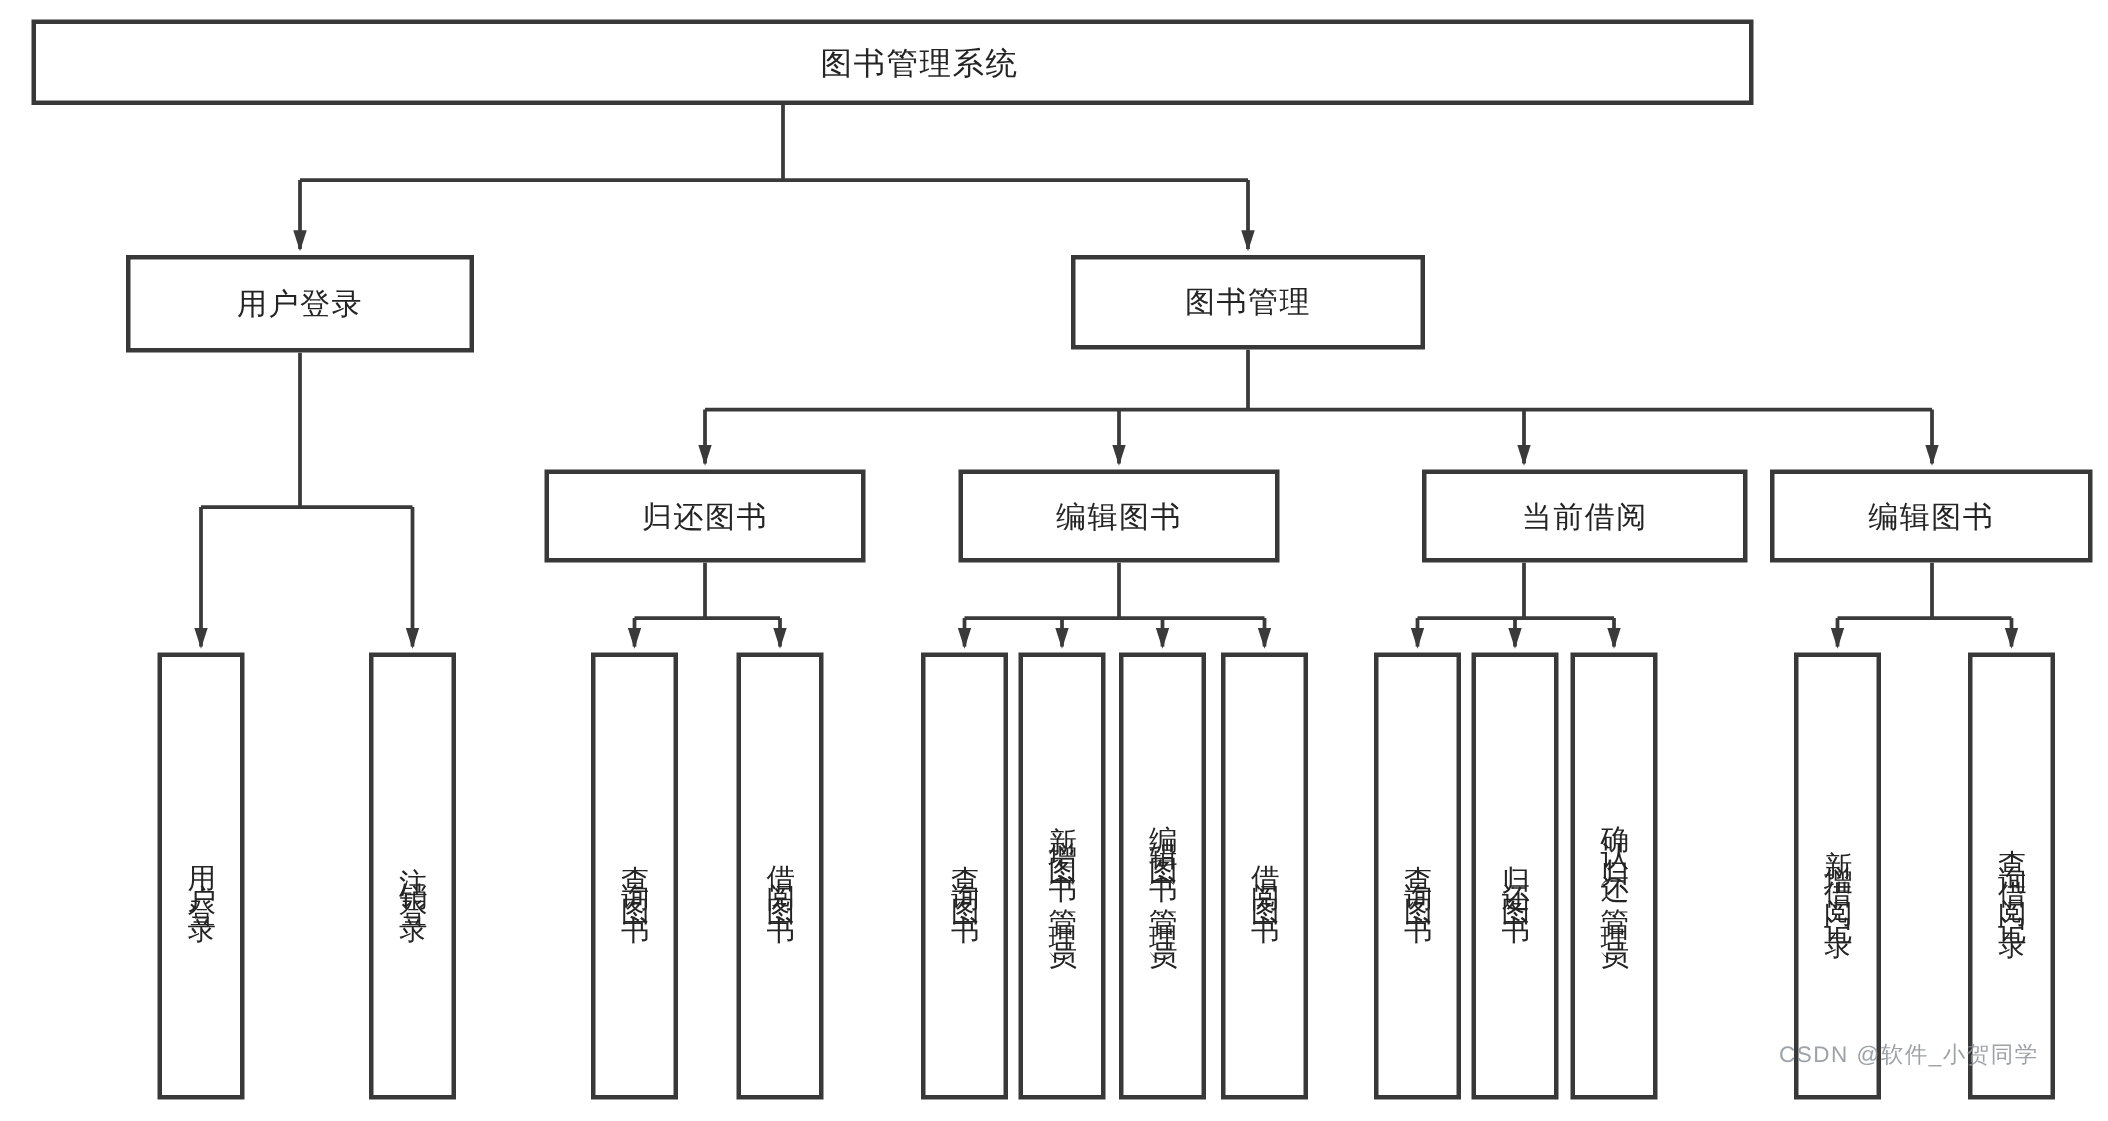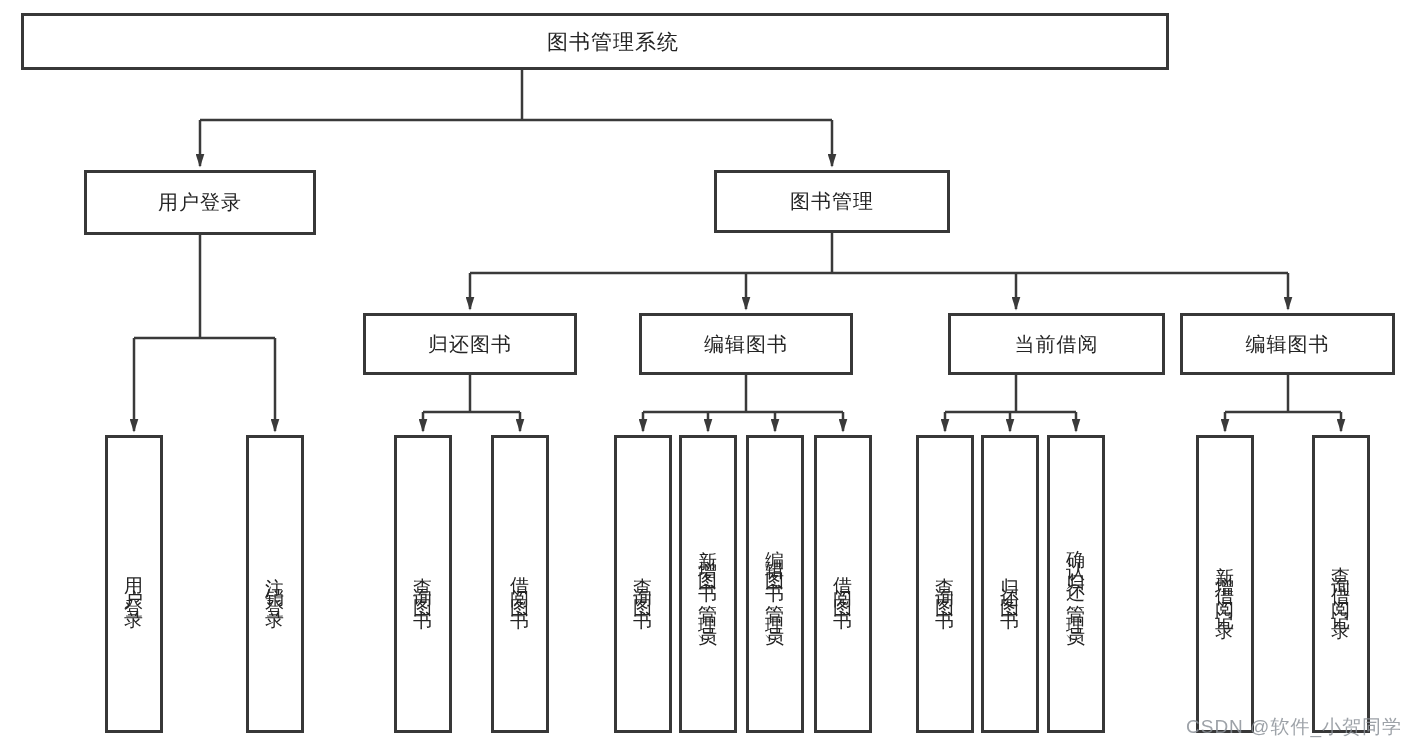--- a/index.html
+++ b/index.html
@@ -31,23 +31,23 @@
     text-orientation: mixed;
     font-size: 19px;
     letter-spacing: 11px;
     line-height: 1;
     color: #242424;
     white-space: nowrap;
   }
   .watermark {
     position: absolute;
     left: 1186px;
-    top: 714px;
+    top: 694px;
     z-index: 3;
-    font-size: 19px;
+    font-size: 15px;
     letter-spacing: 1px;
     color: rgba(140, 146, 153, 0.85);
     white-space: nowrap;
   }
 </style>
 </head>
 <body>
 
 <div class="canvas">
 

